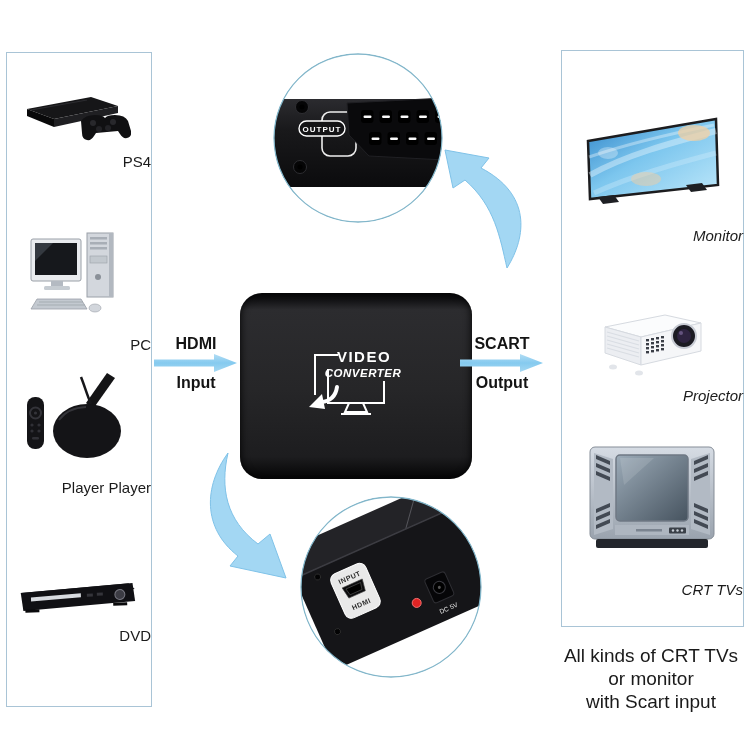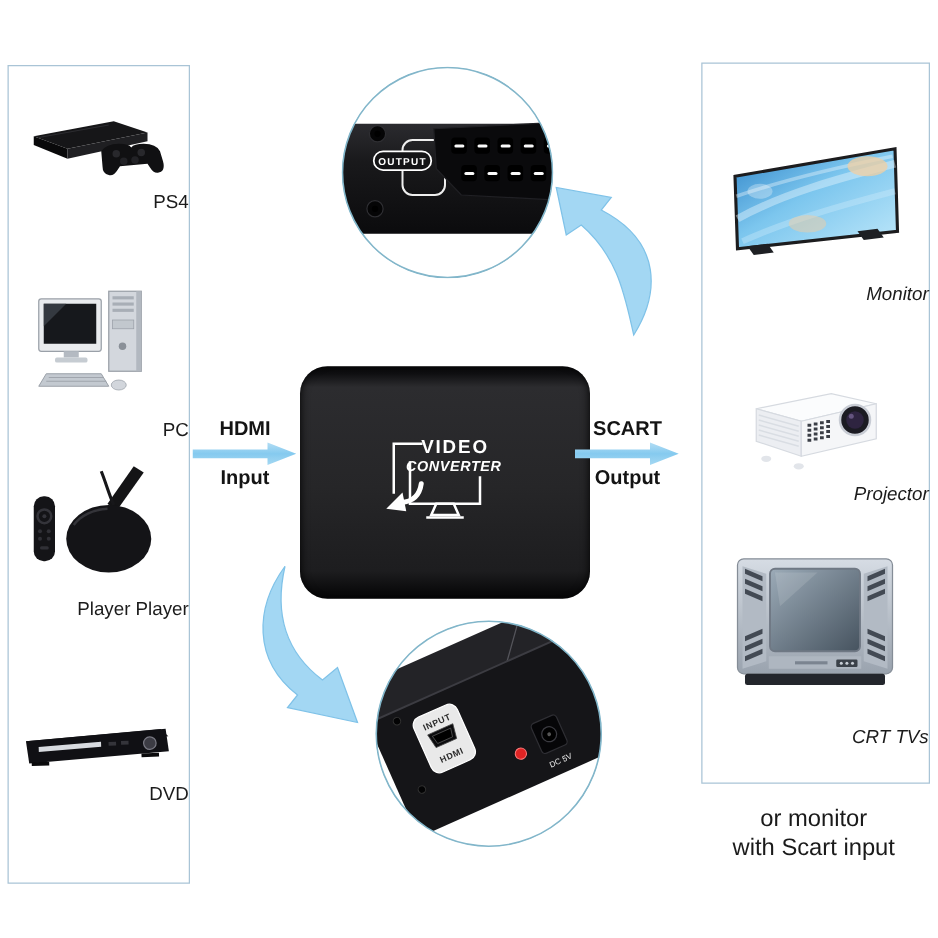--- a/index.html
+++ b/index.html
@@ -195,20 +195,21 @@
       <rect x="85" y="82.5" width="17" height="6" rx="1" fill="#3a4048"></rect>
       <circle cx="89" cy="85.5" r="1.2" fill="#c8ced6"></circle>
         <circle cx="93.5" cy="85.5" r="1.2" fill="#c8ced6"></circle>
         <circle cx="98" cy="85.5" r="1.2" fill="#c8ced6"></circle>
       <rect x="12" y="94" width="112" height="9" rx="2" fill="#23262c"></rect>
     </svg>
     <div class="dev-label" style="top:530px">CRT TVs</div>
   </div>
 
   <div class="caption">
+    <div>All kinds of CRT TVs</div>
     <div>or monitor</div>
     <div>with Scart input</div>
   </div>
 
   <div id="converter">
     <svg style="position:absolute;left:61px;top:48px" width="110" height="78" viewBox="0 0 110 78">
       <text x="63" y="21" text-anchor="middle" font-size="15" font-weight="bold" letter-spacing="1.5" fill="#ffffff">VIDEO</text>
       <text x="62" y="36" text-anchor="middle" font-size="11.5" font-weight="bold" font-style="italic" letter-spacing="0.5" fill="#ffffff">CONVERTER</text>
       <path d="M37,14 H14 V54" stroke="#ffffff" stroke-width="2" fill="none"></path>
       <path d="M27,28 V62 H83 V40" stroke="#ffffff" stroke-width="2" fill="none"></path>

